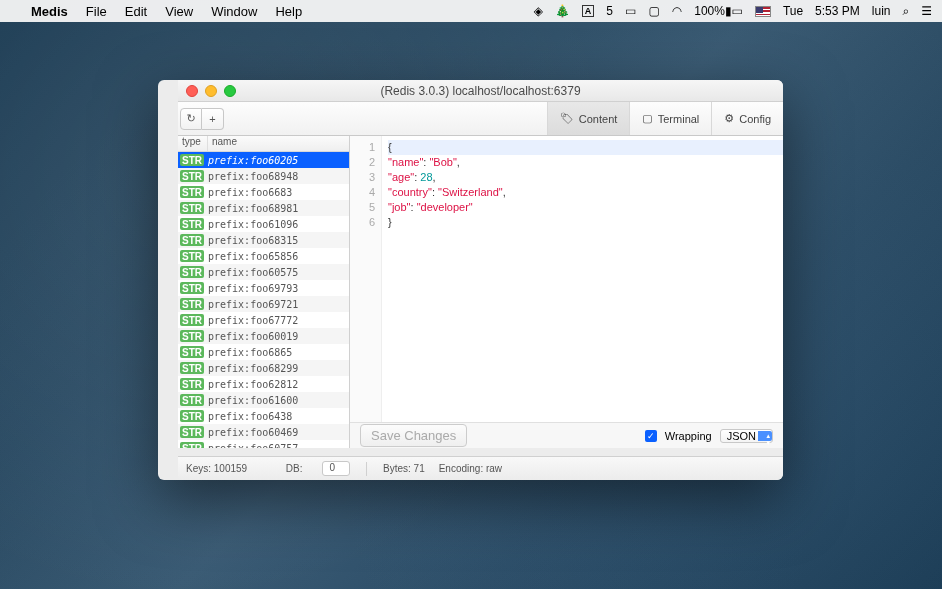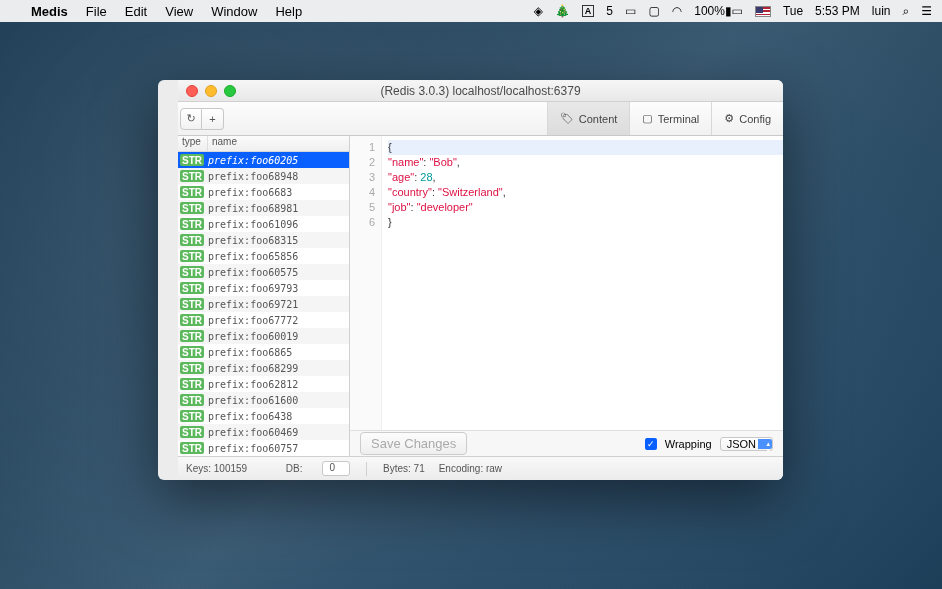--- a/index.html
+++ b/index.html
@@ -62,21 +62,21 @@
 .code .colon{color:#333;}
 .code .number{color:#099;}
 .editor-footer{height:26px;border-top:1px solid #e0e0e0;background:#f7f7f7;display:flex;align-items:center;padding:0 10px;gap:10px;}
 .save-btn{padding:3px 10px;font-size:13px;background:linear-gradient(#fcfcfc,#efefef);border:1px solid #ccc;border-radius:4px;color:#aaa;}
 .editor-footer-right{margin-left:auto;display:flex;align-items:center;gap:8px;font-size:11px;}
 .checkbox{width:12px;height:12px;background:#0a60ff;border-radius:2px;display:inline-flex;align-items:center;justify-content:center;color:#fff;font-size:9px;}
 .select{height:18px;border:1px solid #c8c8c8;border-radius:3px;background:linear-gradient(#fff,#f4f4f4);font-size:11px;padding:0 16px 0 6px;position:relative;}
 .select-wrap{position:relative;}
 .select-wrap::after{content:"";position:absolute;right:1px;top:1px;bottom:1px;width:14px;background:#4a90ff;border-radius:0 2px 2px 0;}
 .select-wrap .arrs{position:absolute;right:3px;top:2px;color:#fff;font-size:7px;line-height:7px;z-index:1;}
-.statusbar{height:24px;background:linear-gradient(#f8f8f8,#ececec);border-top:1px solid #d0d0d0;display:flex;align-items:center;padding:0 8px;font-size:10px;color:#555;gap:14px;}
+.statusbar{height:24px;background:linear-gradient(#f8f8f8,#ececec);border-top:1px solid #d0d0d0;display:flex;align-items:center;padding:0 8px;font-size:10px;color:#555;gap:14px;margin-top:8px;}
 .statusbar .db-wrap{display:flex;align-items:center;gap:20px;margin-left:auto;}
 .statusbar .db-sel{border:1px solid #c8c8c8;border-radius:3px;padding:0 14px 0 6px;height:15px;background:#fff;font-size:10px;position:relative;}
 .statusbar .sep{width:1px;height:14px;background:#d0d0d0;margin:0 2px;}
 .statusbar-left{width:164px;display:flex;align-items:center;}
 </style>
 </head>
 <body>
 
 <div class="menubar">
   <div class="menubar-left">

